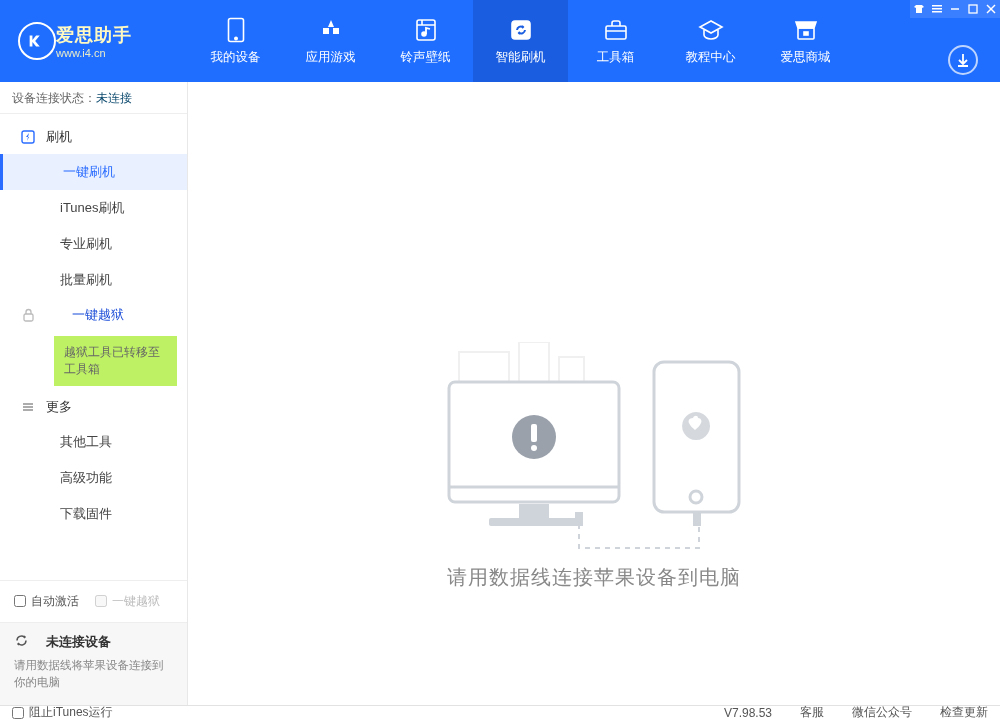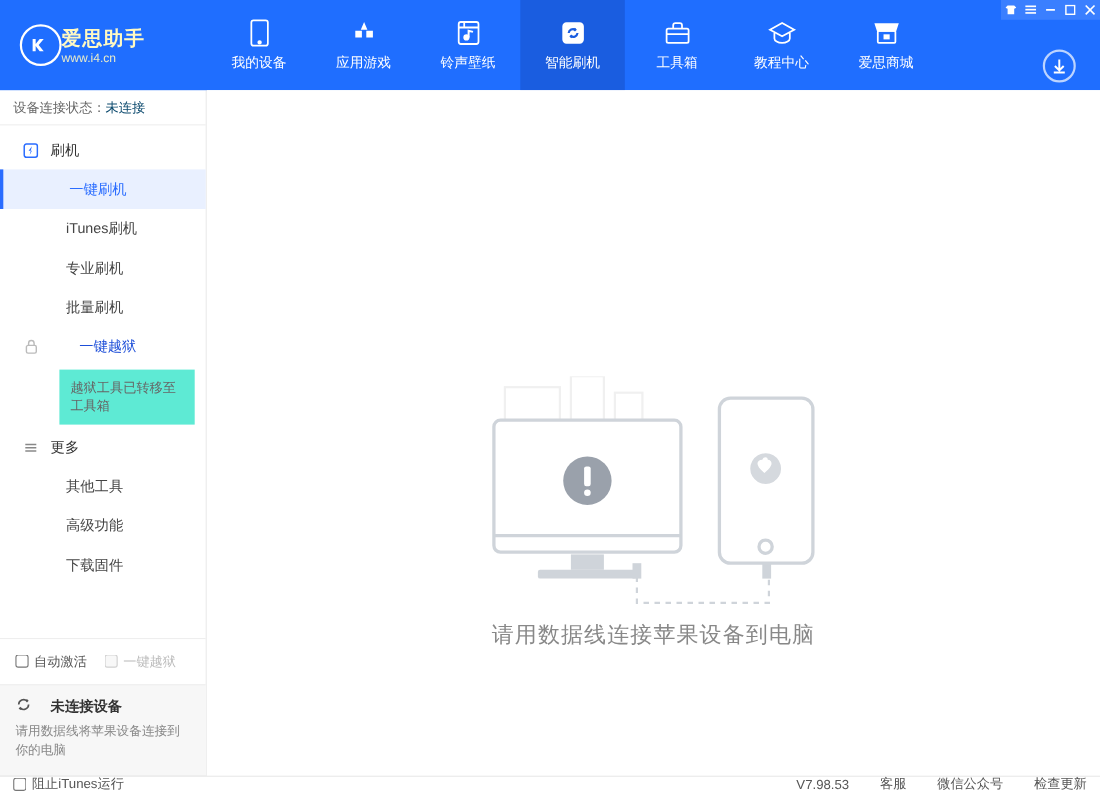--- a/index.html
+++ b/index.html
@@ -22,21 +22,21 @@
 .body-row { flex: 1; display: flex; min-height: 0; }
 .sidebar { width: 188px; border-right: 1px solid #e8e8e8; display: flex; flex-direction: column; font-size: 13px; color: #333; }
 .conn-status { height: 32px; line-height: 32px; padding-left: 12px; border-bottom: 1px solid #eee; color: #666; font-size: 12px; }
 .conn-status b { color: #0c4a6e; font-weight: 400; }
 .side-section { padding-top: 6px; }
 .side-group { display: flex; align-items: center; height: 34px; padding-left: 20px; color: #333; font-weight: 500; cursor: pointer; }
 .side-group .g-icon { width: 16px; height: 16px; margin-right: 10px; display: flex; align-items: center; justify-content: center; }
 .side-group.disabled { color: #1d4ed8; gap: 26px; }
 .side-sub { height: 36px; line-height: 36px; padding-left: 60px; color: #444; cursor: pointer; }
 .side-sub.active { background: #e9f0ff; color: #2a6cff; border-left: 3px solid #2a6cff; }
-.side-note { margin: 4px 10px 4px 54px; background: #5eead4; color: #666; font-size: 12px; padding: 8px 10px; line-height: 1.4; }
+.side-note { margin: 4px 10px 4px 54px; background: #bef264; color: #666; font-size: 12px; padding: 8px 10px; line-height: 1.4; }
 .side-spacer { flex: 1; }
 .side-checks { border-top: 1px solid #eee; padding: 12px 14px; display: flex; gap: 16px; font-size: 12px; color: #555; }
 .side-checks label { display: flex; align-items: center; gap: 5px; cursor: pointer; }
 .side-checks label.disabled { color: #bbb; }
 .side-dev { border-top: 1px solid #eee; background: #f7f7f7; padding: 10px 14px 14px; }
 .side-dev .dev-title { font-size: 13px; font-weight: 600; display: flex; align-items: center; gap: 17px; color: #333; }
 .side-dev .dev-desc { font-size: 11.5px; color: #888; margin-top: 6px; line-height: 1.5; }
 .main { flex: 1; position: relative; background: #fff; }
 .illus { position: absolute; top: 260px; left: 50%; transform: translateX(-50%); width: 330px; }
 .prompt { position: absolute; top: 482px; left: 0; right: 0; text-align: center; font-size: 20px; color: #888; letter-spacing: 1px; }

